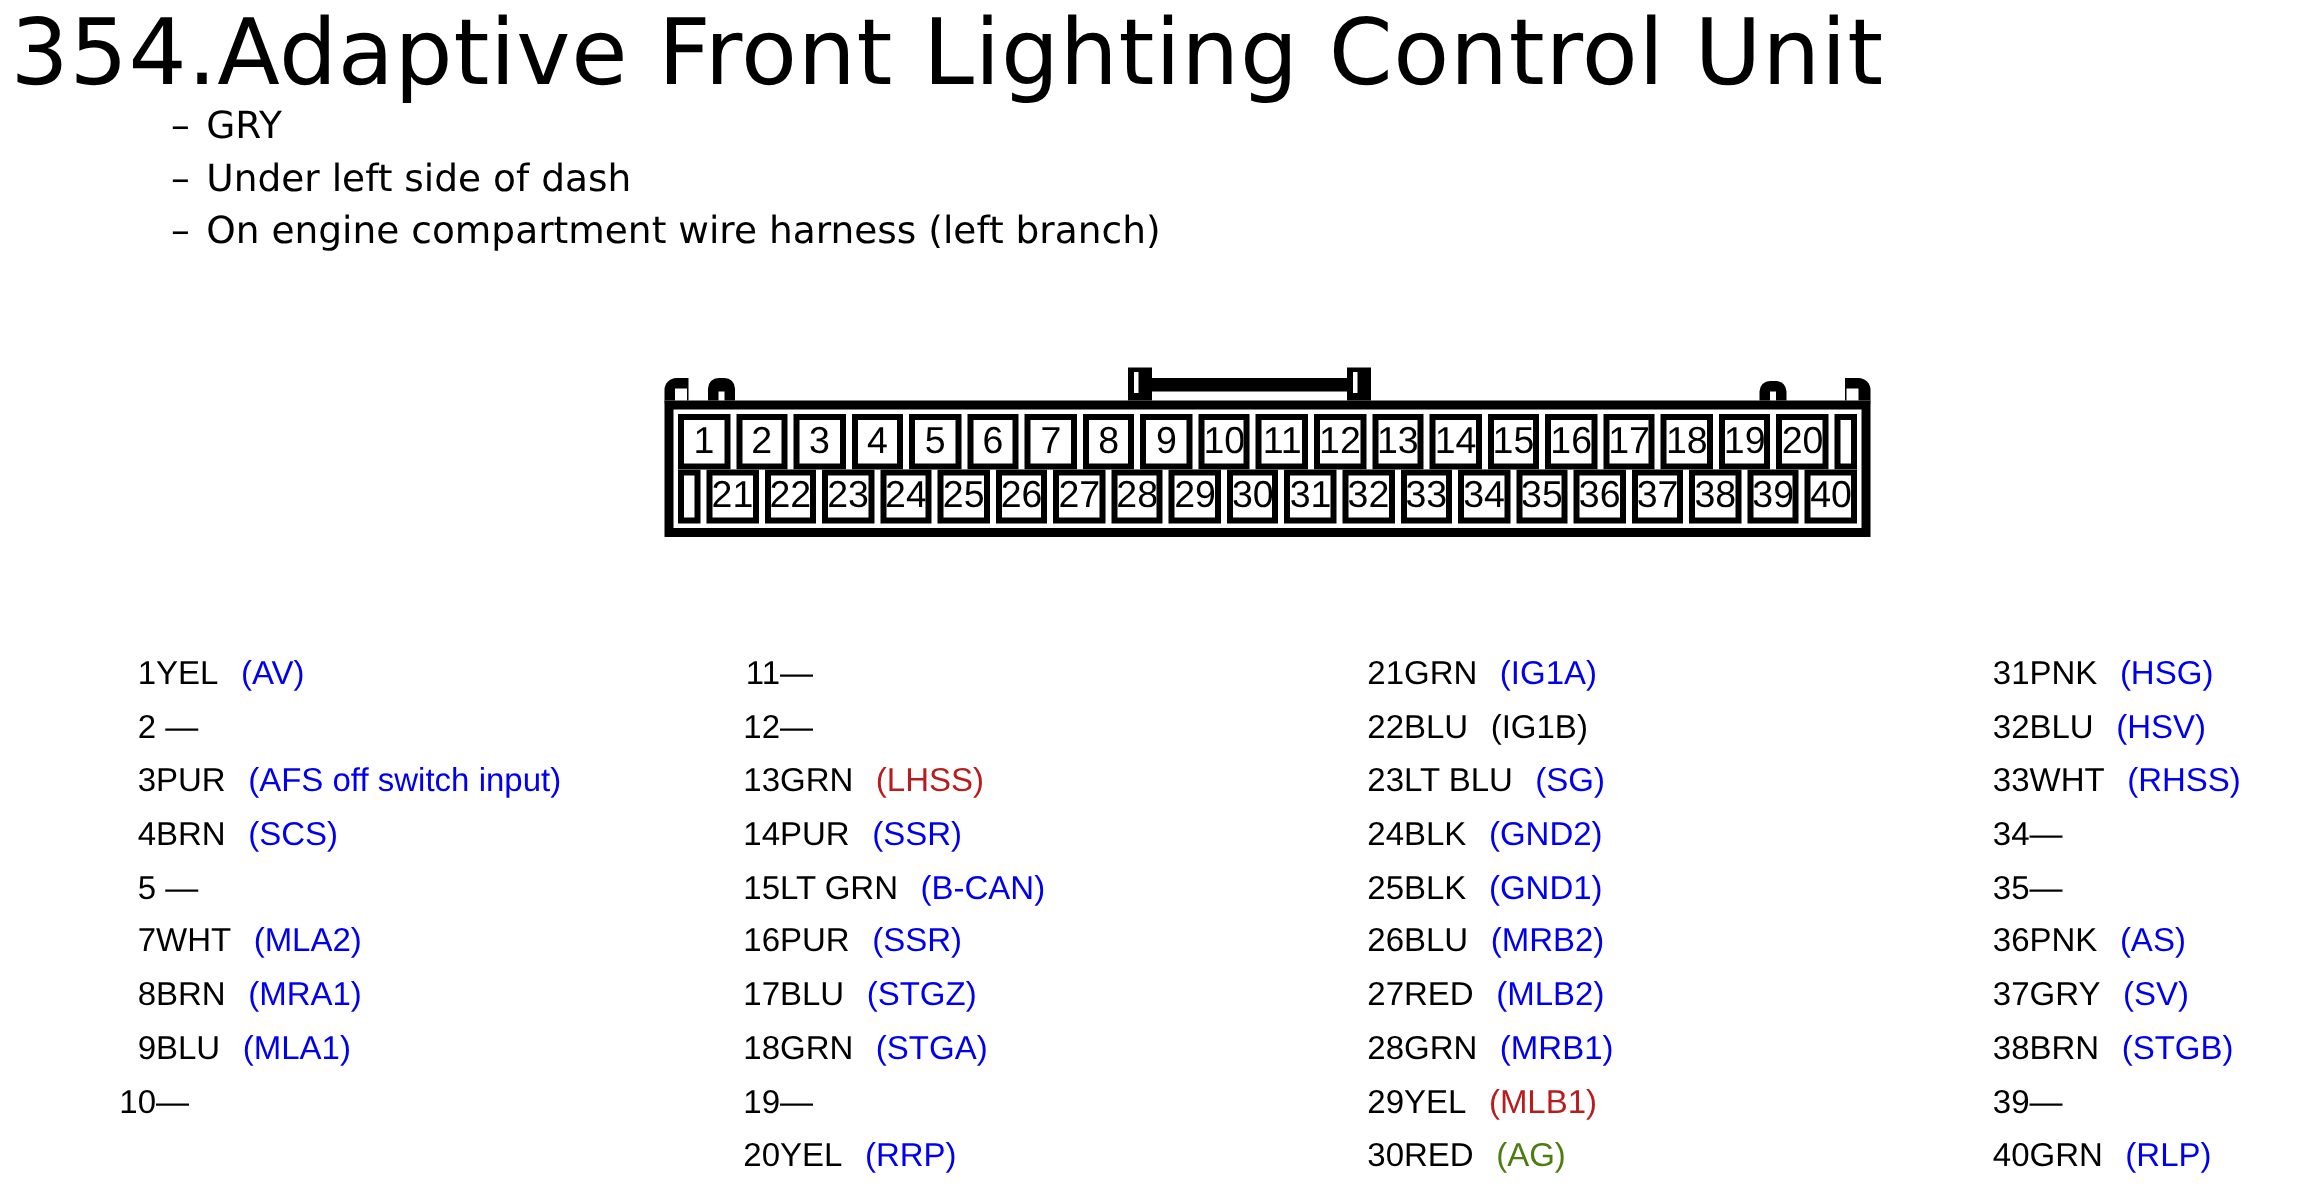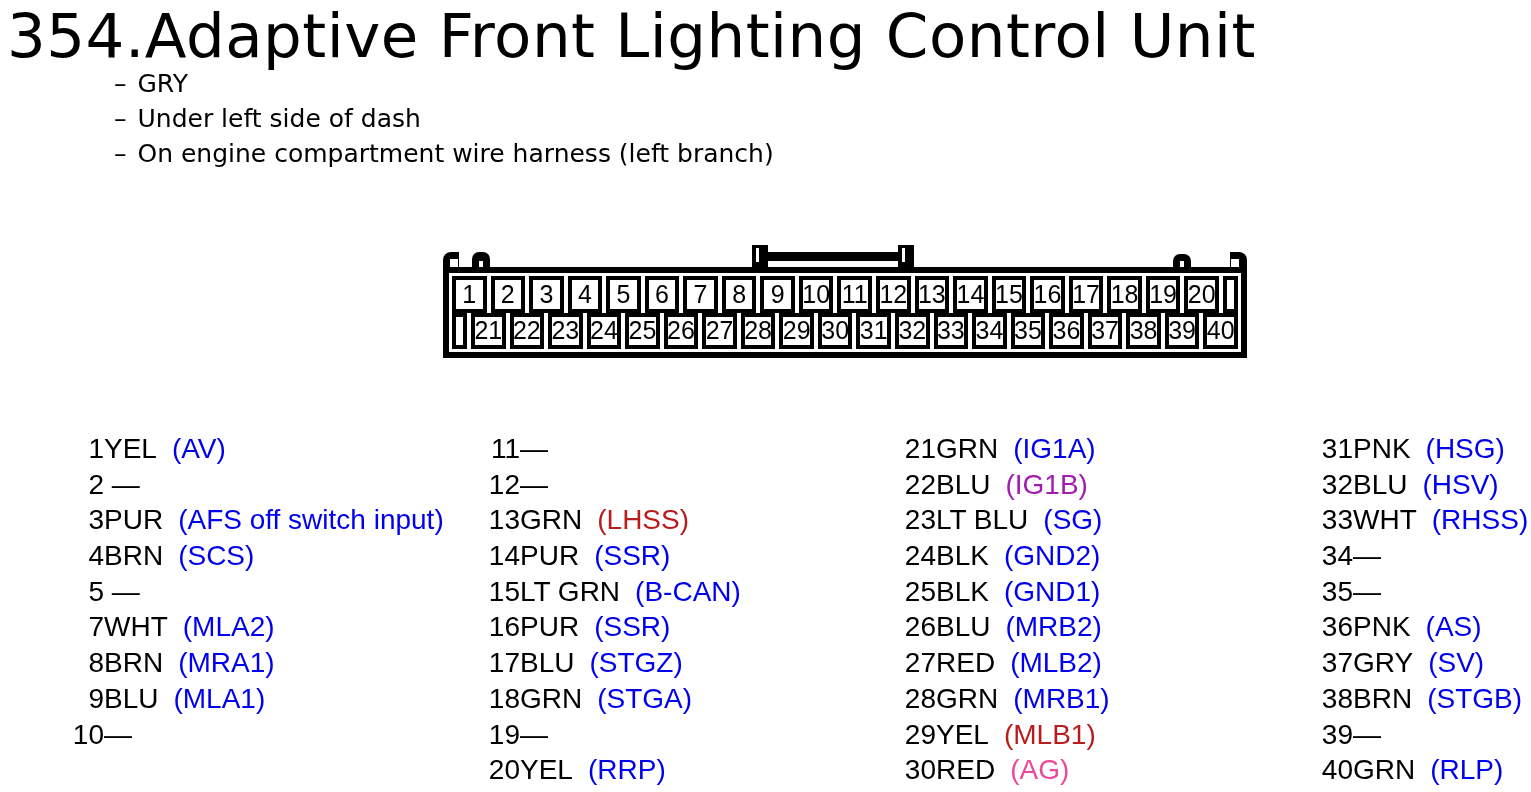--- a/index.html
+++ b/index.html
@@ -43,21 +43,21 @@
   .pin-row{flex:1;display:flex;gap:4px;min-height:0;}
   .pin-cell{
     flex:1;border:4px solid #000;background:#fff;box-sizing:border-box;
     display:flex;align-items:center;justify-content:center;
     font-family:"Liberation Sans",sans-serif;font-size:25px;line-height:1;
     overflow:hidden;
   }
   .blank-cell{flex:0 0 15px;border:4px solid #000;background:#fff;box-sizing:border-box;}
 
   
-  .pin-col{position:absolute;top:431px;font-size:28px;}
+  .pin-col{position:absolute;top:431px;font-size:22px;}
   .pin-col.c1{left:71px;}
   .pin-col.c2{left:487px;}
   .pin-col.c3{left:903px;}
   .pin-col.c4{left:1320px;}
   .pin-line{height:35.7px;line-height:35.7px;white-space:pre;}
   .pin-num{display:inline-block;width:33px;text-align:right;}
   .pin-signal{margin-left:15px;}
 </style>
 </head>
 <body>
@@ -146,29 +146,29 @@
     <div class="pin-line"><span class="pin-num">14</span><span class="pin-color">PUR</span><span class="pin-signal" style="color: rgb(0, 0, 238);">(SSR)</span></div>
     <div class="pin-line"><span class="pin-num">15</span><span class="pin-color">LT GRN</span><span class="pin-signal" style="color: rgb(0, 0, 238);">(B-CAN)</span></div>
     <div class="pin-line"><span class="pin-num">16</span><span class="pin-color">PUR</span><span class="pin-signal" style="color: rgb(0, 0, 238);">(SSR)</span></div>
     <div class="pin-line"><span class="pin-num">17</span><span class="pin-color">BLU</span><span class="pin-signal" style="color: rgb(0, 0, 238);">(STGZ)</span></div>
     <div class="pin-line"><span class="pin-num">18</span><span class="pin-color">GRN</span><span class="pin-signal" style="color: rgb(0, 0, 238);">(STGA)</span></div>
     <div class="pin-line"><span class="pin-num">19</span><span class="pin-color">—</span><span class="pin-signal" style="color: rgb(0, 0, 238);"></span></div>
     <div class="pin-line"><span class="pin-num">20</span><span class="pin-color">YEL</span><span class="pin-signal" style="color: rgb(0, 0, 238);">(RRP)</span></div>
   </div>
 <div class="pin-col c3" id="col-2">
     <div class="pin-line"><span class="pin-num">21</span><span class="pin-color">GRN</span><span class="pin-signal" style="color: rgb(0, 0, 238);">(IG1A)</span></div>
-    <div class="pin-line"><span class="pin-num">22</span><span class="pin-color">BLU</span><span class="pin-signal" style="color: #a21caf;">(IG1B)</span></div>
+    <div class="pin-line"><span class="pin-num">22</span><span class="pin-color">BLU</span><span class="pin-signal" style="color: #000000;">(IG1B)</span></div>
     <div class="pin-line"><span class="pin-num">23</span><span class="pin-color">LT BLU</span><span class="pin-signal" style="color: rgb(0, 0, 238);">(SG)</span></div>
     <div class="pin-line"><span class="pin-num">24</span><span class="pin-color">BLK</span><span class="pin-signal" style="color: rgb(0, 0, 238);">(GND2)</span></div>
     <div class="pin-line"><span class="pin-num">25</span><span class="pin-color">BLK</span><span class="pin-signal" style="color: rgb(0, 0, 238);">(GND1)</span></div>
     <div class="pin-line"><span class="pin-num">26</span><span class="pin-color">BLU</span><span class="pin-signal" style="color: rgb(0, 0, 238);">(MRB2)</span></div>
     <div class="pin-line"><span class="pin-num">27</span><span class="pin-color">RED</span><span class="pin-signal" style="color: rgb(0, 0, 238);">(MLB2)</span></div>
     <div class="pin-line"><span class="pin-num">28</span><span class="pin-color">GRN</span><span class="pin-signal" style="color: rgb(0, 0, 238);">(MRB1)</span></div>
     <div class="pin-line"><span class="pin-num">29</span><span class="pin-color">YEL</span><span class="pin-signal" style="color: #b91c1c;">(MLB1)</span></div>
-    <div class="pin-line"><span class="pin-num">30</span><span class="pin-color">RED</span><span class="pin-signal" style="color: #ec4899;">(AG)</span></div>
+    <div class="pin-line"><span class="pin-num">30</span><span class="pin-color">RED</span><span class="pin-signal" style="color: #4d7c0f;">(AG)</span></div>
   </div>
 <div class="pin-col c4" id="col-3">
     <div class="pin-line"><span class="pin-num">31</span><span class="pin-color">PNK</span><span class="pin-signal" style="color: rgb(0, 0, 238);">(HSG)</span></div>
     <div class="pin-line"><span class="pin-num">32</span><span class="pin-color">BLU</span><span class="pin-signal" style="color: rgb(0, 0, 238);">(HSV)</span></div>
     <div class="pin-line"><span class="pin-num">33</span><span class="pin-color">WHT</span><span class="pin-signal" style="color: rgb(0, 0, 238);">(RHSS)</span></div>
     <div class="pin-line"><span class="pin-num">34</span><span class="pin-color">—</span><span class="pin-signal" style="color: rgb(0, 0, 238);"></span></div>
     <div class="pin-line"><span class="pin-num">35</span><span class="pin-color">—</span><span class="pin-signal" style="color: rgb(0, 0, 238);"></span></div>
     <div class="pin-line"><span class="pin-num">36</span><span class="pin-color">PNK</span><span class="pin-signal" style="color: rgb(0, 0, 238);">(AS)</span></div>
     <div class="pin-line"><span class="pin-num">37</span><span class="pin-color">GRY</span><span class="pin-signal" style="color: rgb(0, 0, 238);">(SV)</span></div>
     <div class="pin-line"><span class="pin-num">38</span><span class="pin-color">BRN</span><span class="pin-signal" style="color: rgb(0, 0, 238);">(STGB)</span></div>

